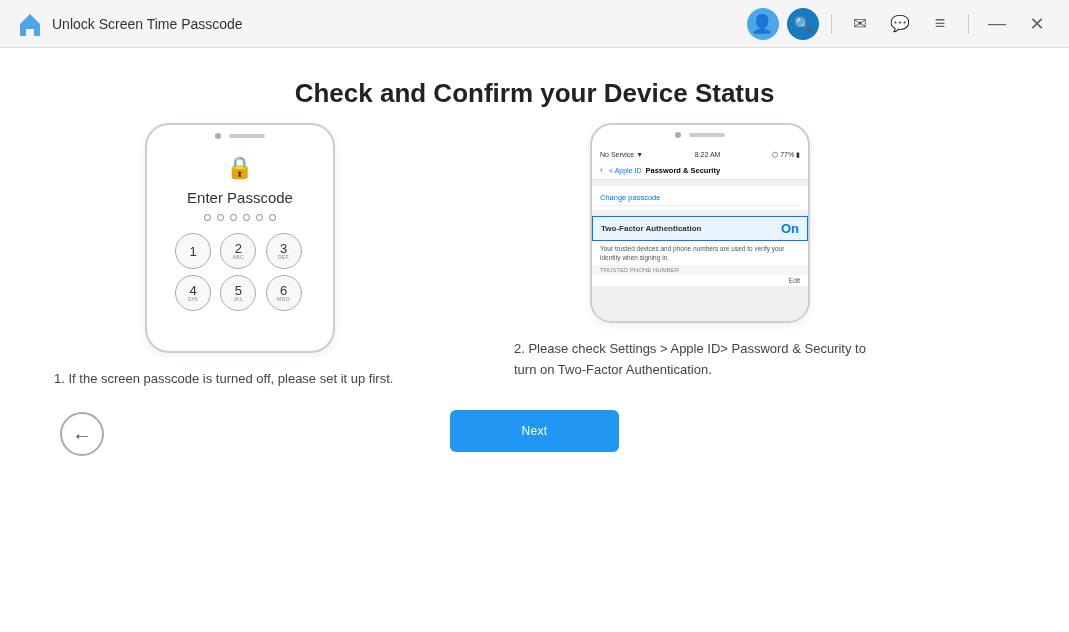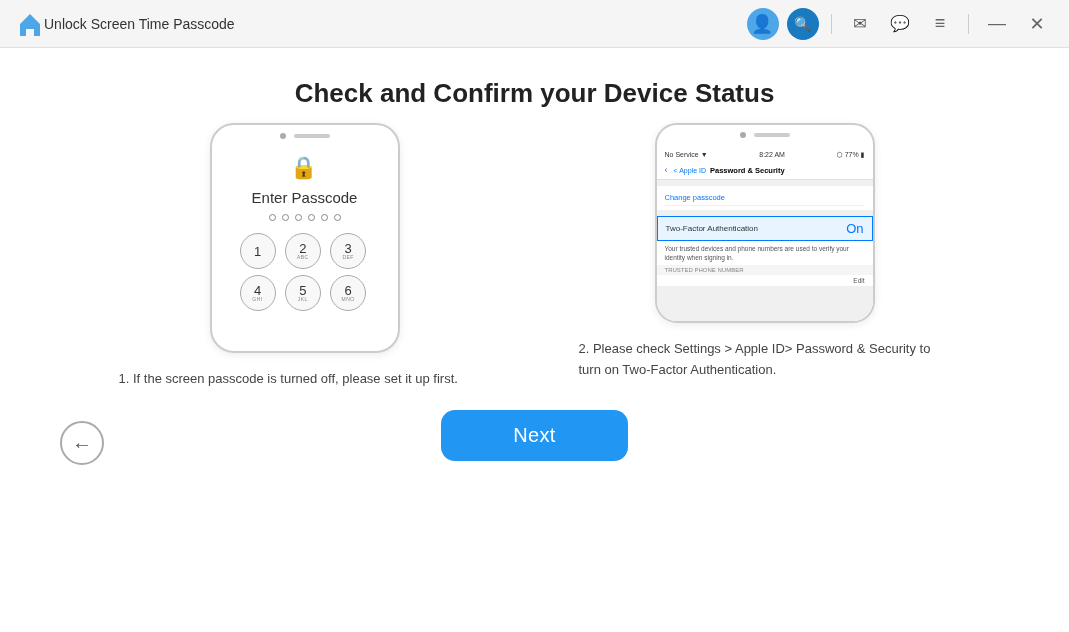--- a/index.html
+++ b/index.html
@@ -19,21 +19,21 @@
       align-items: center;
       padding: 0 16px;
       height: 48px;
       background: #f5f5f5;
       border-bottom: 1px solid #e0e0e0;
       flex-shrink: 0;
     }
     .title-bar-left {
       display: flex;
       align-items: center;
-      gap: 0;
+      gap: 8px;
       flex: 1;
     }
     .title-bar-title {
       font-size: 14px;
       color: #333;
       font-weight: 500;
     }
     .title-bar-right {
       display: flex;
       align-items: center;
@@ -82,21 +82,20 @@
     .minimize-btn, .close-btn, .menu-btn {
       font-size: 18px;
       color: #666;
     }
 
     
     .main-content {
       flex: 1;
       display: flex;
       flex-direction: column;
-      align-items: center;
       padding: 30px 40px 20px;
       position: relative;
     }
 
     .page-title {
       font-size: 26px;
       font-weight: bold;
       color: #222;
       margin-bottom: 14px;
       text-align: center;
@@ -310,21 +309,21 @@
 
     .two-factor-row {
       background: #e8f4ff;
       border: 1.5px solid #007AFF;
       padding: 4px 8px;
       display: flex;
       justify-content: space-between;
       align-items: center;
       margin: 0 0;
       font-size: 8px;
-      font-weight: normal;
+      font-weight: bold;
     }
     .two-factor-on {
       color: #007AFF;
       font-size: 13px;
     }
 
     .settings-description {
       background: white;
       padding: 3px 8px;
       font-size: 6.5px;
@@ -363,23 +362,23 @@
       justify-content: center;
       width: 100%;
       padding: 10px 0 10px;
       position: relative;
     }
 
     .next-btn {
       background: #2196f3;
       color: white;
       border: none;
-      border-radius: 14px;
+      border-radius: 6px;
       padding: 14px 72px;
-      font-size: 20px;
+      font-size: 12px;
       cursor: pointer;
       font-weight: 500;
       letter-spacing: 0.3px;
     }
 
     .back-circle {
       position: absolute;
       left: 20px;
       bottom: 6px;
       width: 44px;

